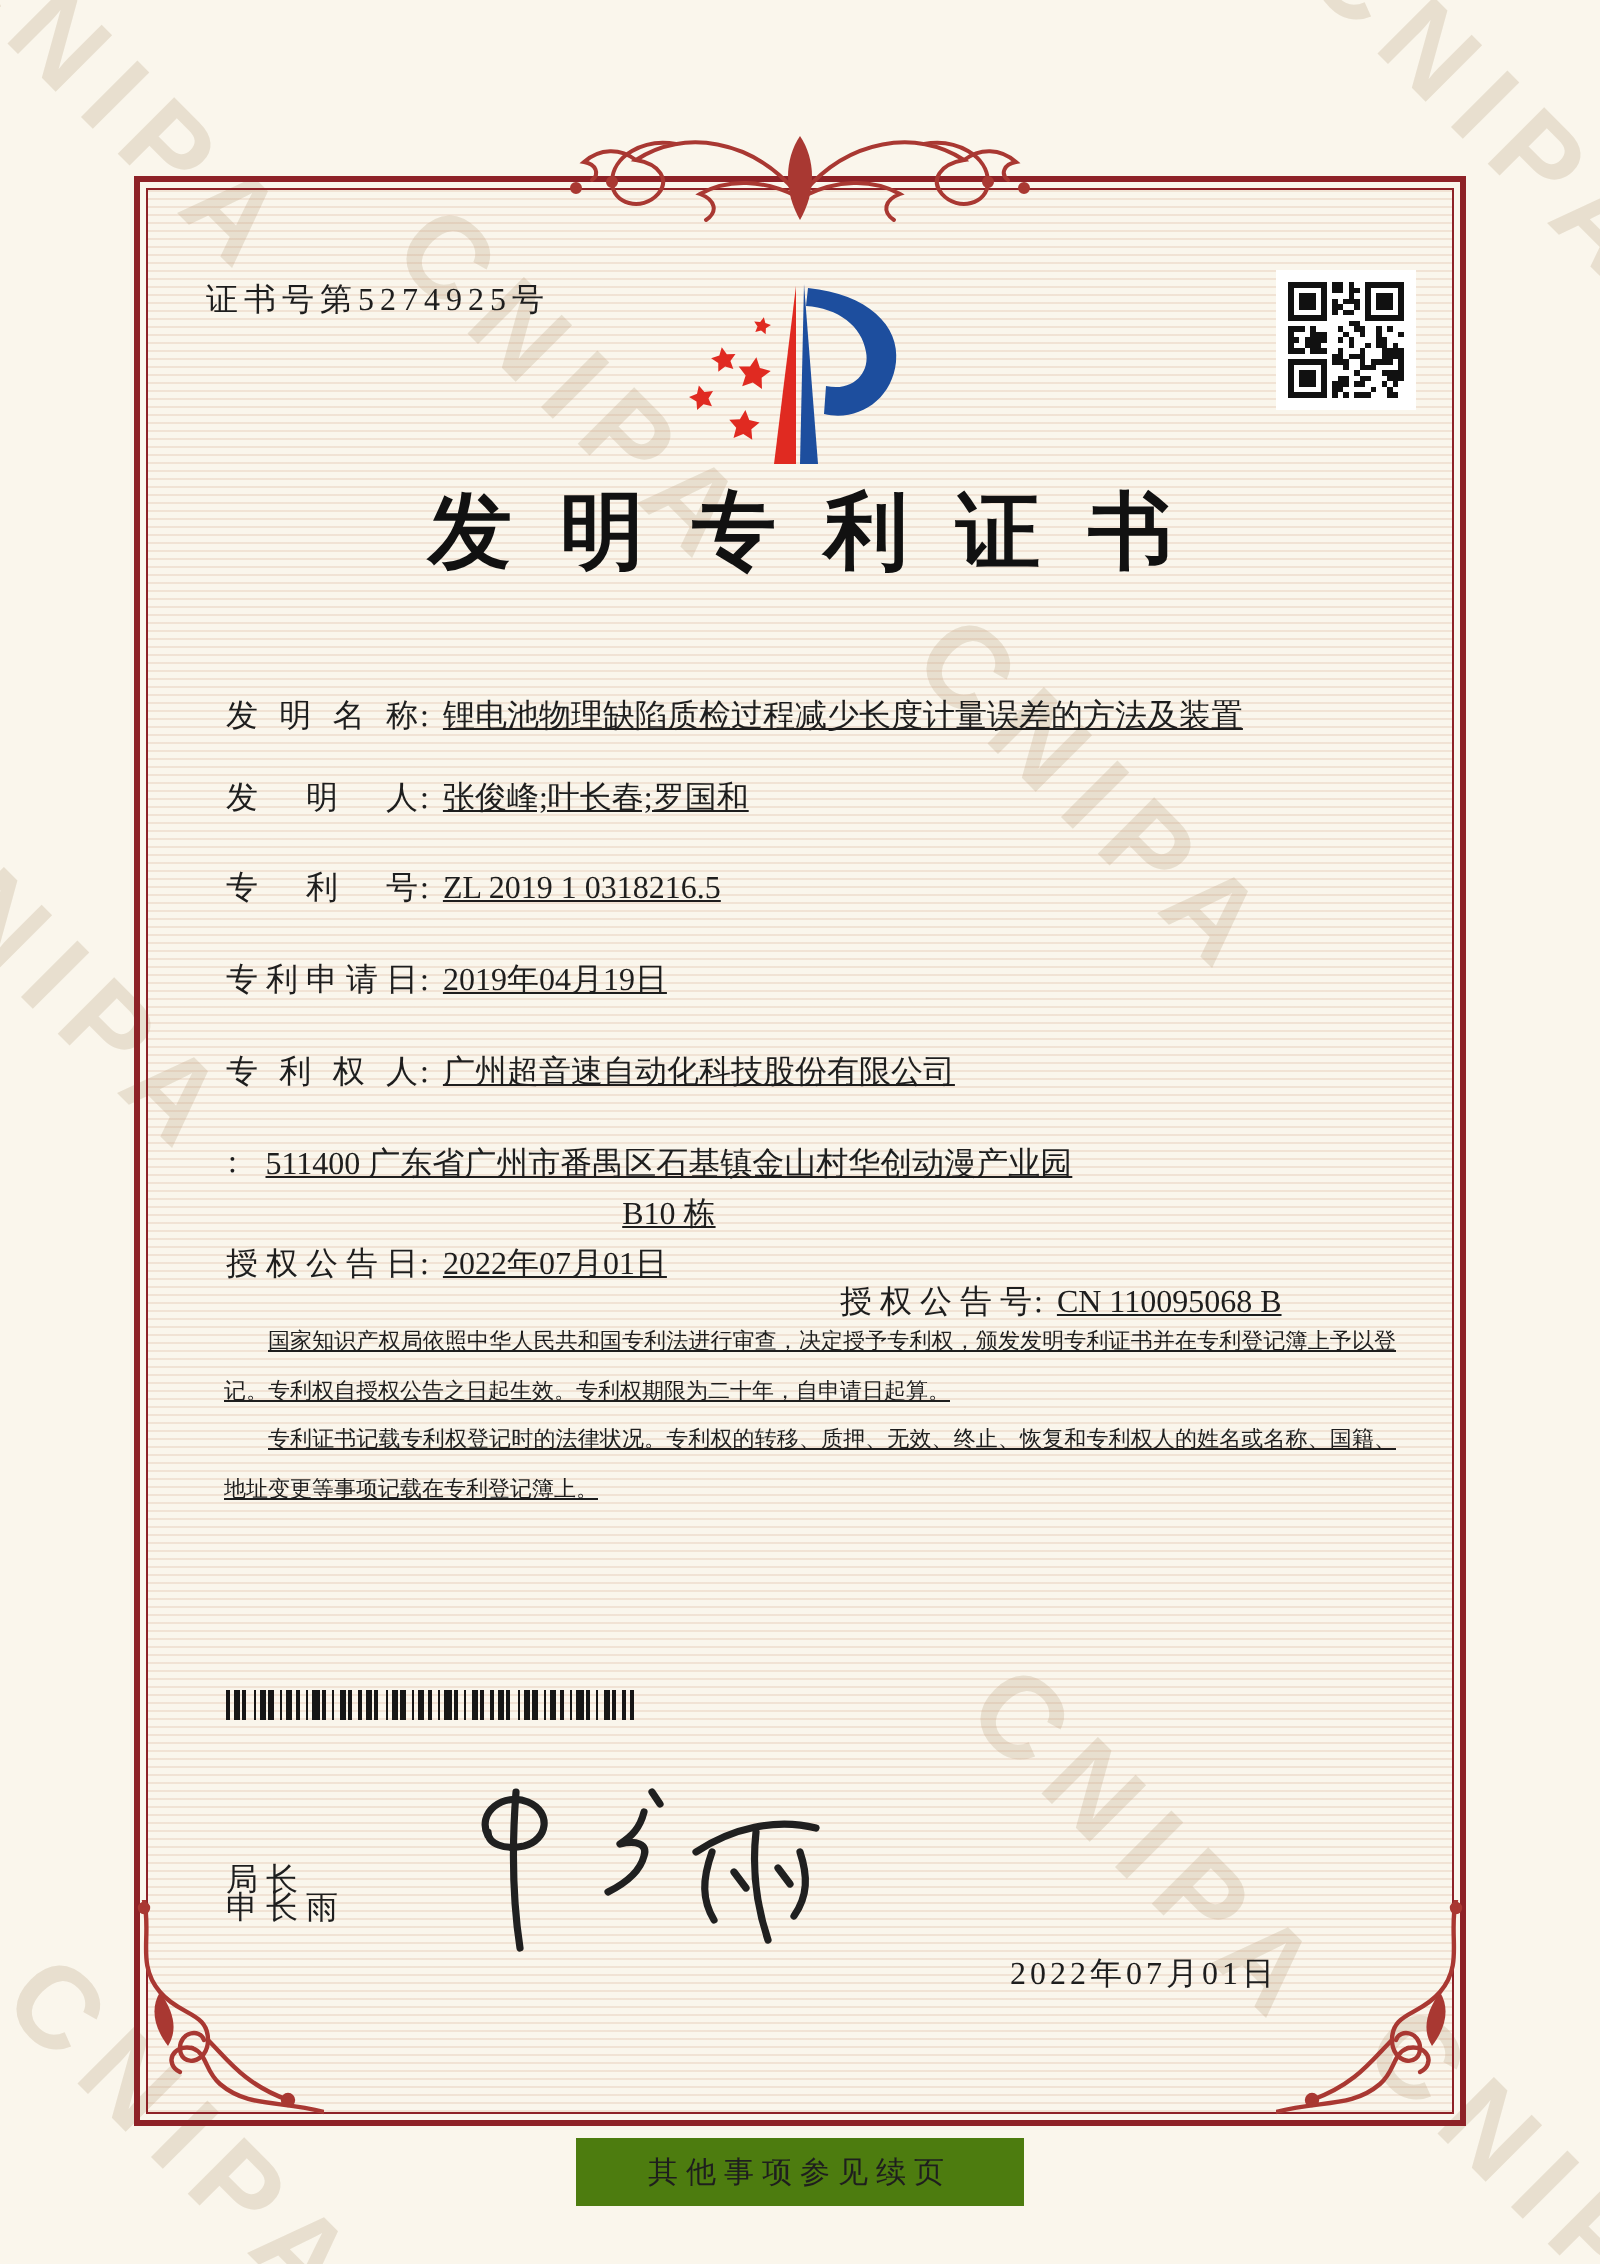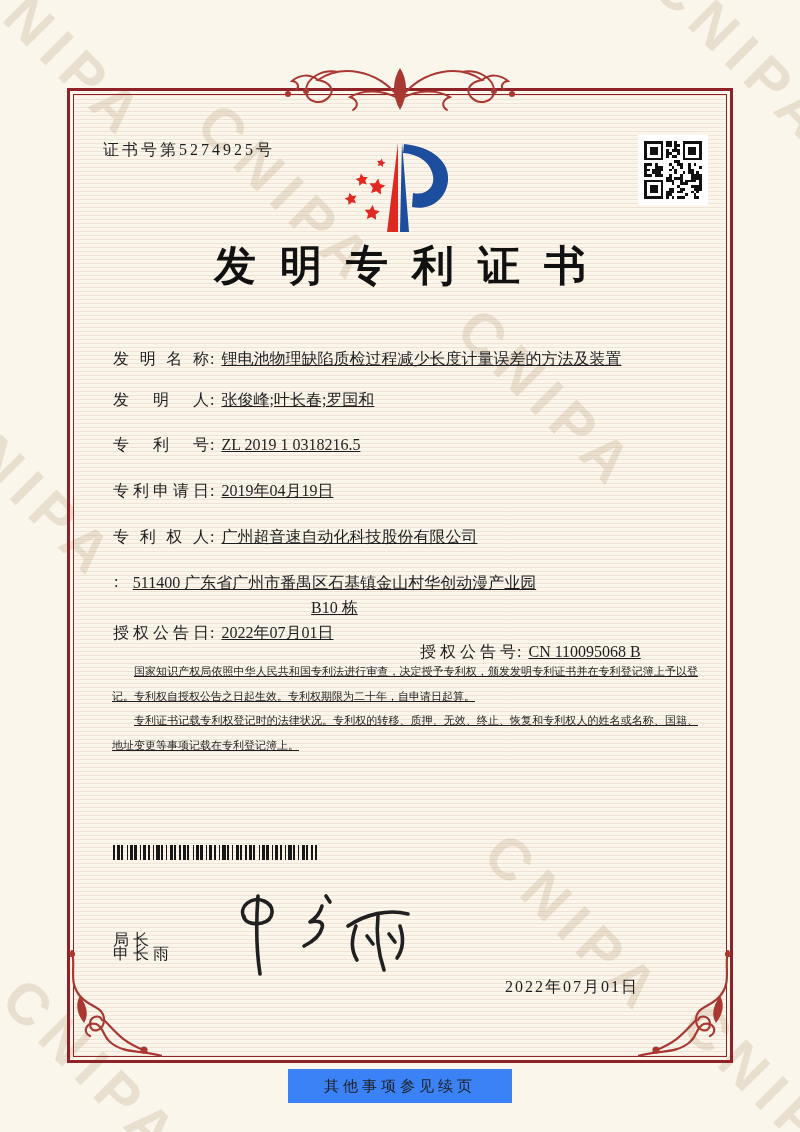--- a/index.html
+++ b/index.html
@@ -22,21 +22,21 @@
   .row .lbl{width:96px;text-align:justify;text-align-last:justify;}
   .row .colon{margin:0 7px 0 1px;}
   .row .val{white-space:nowrap;text-decoration:underline;}
   .row .val.wrap{white-space:normal;width:418px;line-height:25px;text-align:center;}
   .paras{left:112px;top:659px;width:586px;font-size:11px;line-height:24.5px;text-align:justify;text-decoration:underline;}
   .paras p{margin:0;text-indent:2em;}
   .sig-title{left:113px;top:911px;font-size:16px;letter-spacing:4px;margin-top:19px;}
   .sig-name{left:113px;top:944px;font-size:16px;letter-spacing:4px;}
   .issue-date{left:505px;top:977px;font-size:16px;letter-spacing:2px;}
   .page-ind{left:0;top:1030px;width:800px;text-align:center;font-size:13px;letter-spacing:2px;}
-  .cont-note{left:288px;top:1069px;width:224px;height:34px;background:#3b82f6;z-index:12;
+  .cont-note{left:288px;top:1069px;width:224px;height:34px;background:#4d7c0f;z-index:12;
              display:flex;align-items:center;justify-content:center;font-size:15px;letter-spacing:4px;}
   .qr-box{left:638px;top:135px;background:#fff;padding:6px;line-height:0;}
   .barcode{left:113px;top:845px;width:204px;height:15px;overflow:hidden;}
   .barcode i{position:absolute;top:0;height:15px;background:#161616;}
   .orn{z-index:5;line-height:0;}
   svg{display:block;}
 </style>
 </head>
 <body>
 

